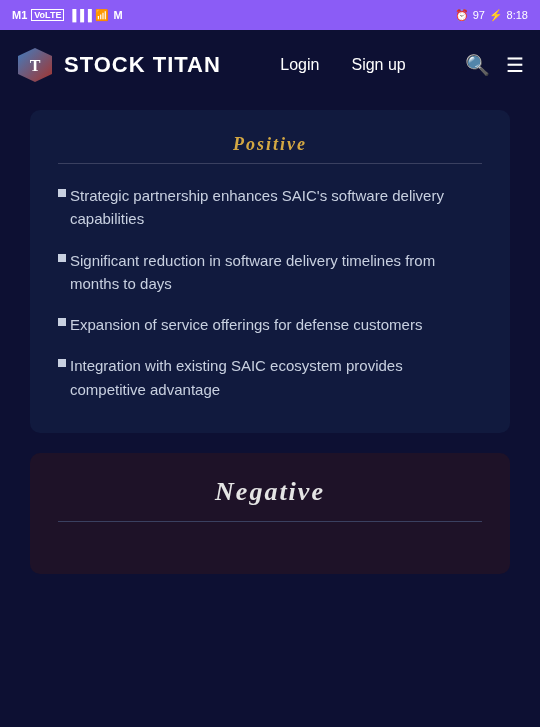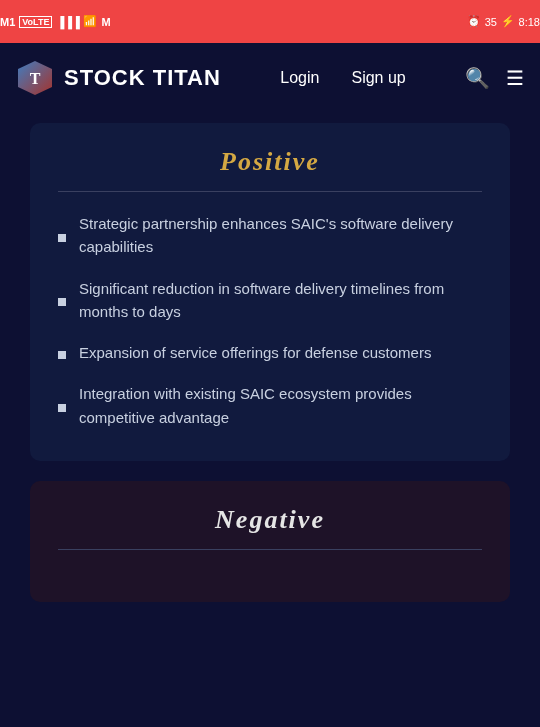--- a/index.html
+++ b/index.html
@@ -13,26 +13,26 @@
       height: 727px;
       font-family: 'Georgia', serif;
       background: #0d1033;
       overflow: hidden;
       position: relative;
     }
 
     
     .status-bar {
       width: 100%;
-      height: 43px;
-      background: #ef4444;
+      height: 30px;
+      background: #8b5cf6;
       display: flex;
       align-items: center;
       justify-content: space-between;
-      padding: 0 0;
+      padding: 0 12px;
       color: #fff;
       font-size: 12px;
       font-family: Arial, sans-serif;
     }
 
     .status-left {
       display: flex;
       align-items: center;
       gap: 4px;
       font-size: 11px;
@@ -116,44 +116,44 @@
     .positive-section {
       background: #111a3e;
       border-radius: 10px;
       padding: 24px 28px 32px 28px;
       margin-top: 10px;
       margin-bottom: 20px;
     }
 
     .section-title-positive {
       text-align: center;
-      font-size: 26px;
+      font-size: 18px;
       font-weight: bold;
       color: #d4a843;
       font-family: 'Georgia', serif;
       font-style: italic;
       letter-spacing: 2px;
-      margin-bottom: 14px;
+      margin-bottom: 8px;
     }
 
     .section-divider {
       border: none;
       border-top: 1px solid #3a4060;
       margin-bottom: 20px;
     }
 
     .bullet-list {
       list-style: none;
       padding: 0;
     }
 
     .bullet-list li {
       display: flex;
-      align-items: center;
-      gap: 13px;
+      align-items: flex-start;
+      gap: 4px;
       color: #c8d0e0;
       font-size: 15px;
       font-family: Arial, sans-serif;
       line-height: 1.55;
       margin-bottom: 18px;
     }
 
     .bullet-list li:last-child {
       margin-bottom: 0;
     }
@@ -202,21 +202,21 @@
 <div class="status-bar">
   <div class="status-left">
     <span>M1</span>
     <span style="border:1px solid #fff;font-size:9px;padding:0 2px;border-radius:0;">VoLTE</span>
     <span>▐▐▐</span>
     <span>📶</span>
     <span>M</span>
   </div>
   <div class="status-right">
     <span>⏰</span>
-    <span>35</span>
+    <span>97</span>
     <span>⚡</span>
     <span>8:18</span>
   </div>
 </div>
 
 <div class="navbar">
   <div class="logo-area">
 
     <svg class="logo-icon" viewBox="0 0 38 38" xmlns="http://www.w3.org/2000/svg">
       <defs>

